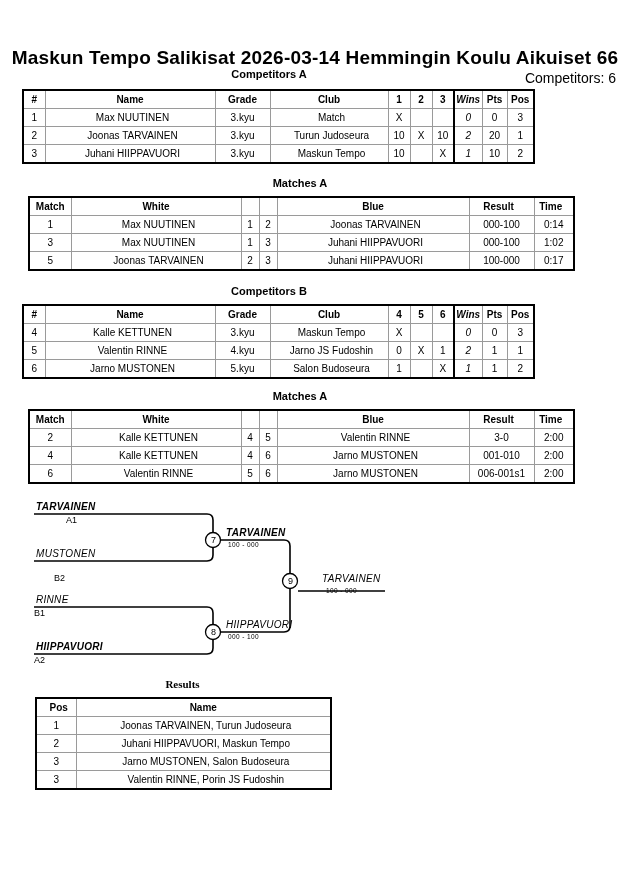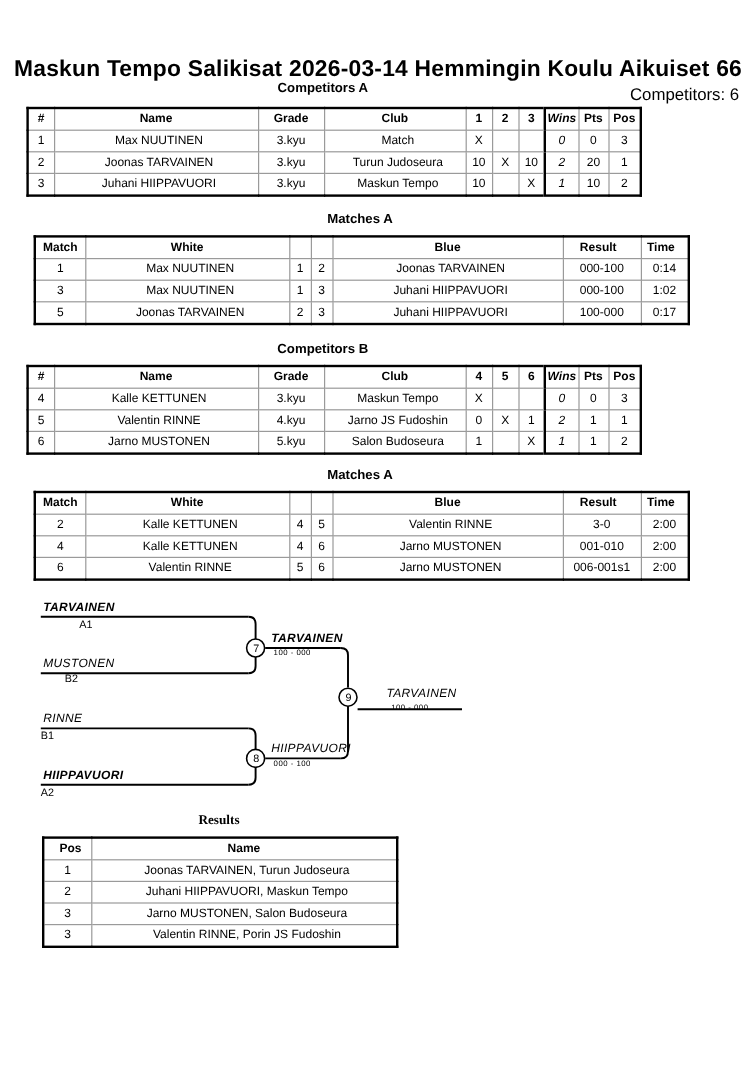--- a/index.html
+++ b/index.html
@@ -398,21 +398,21 @@
 
     <circle cx="213" cy="45" r="7.5" fill="#fff" stroke="#000" stroke-width="1.3"></circle>
     <circle cx="213" cy="137" r="7.5" fill="#fff" stroke="#000" stroke-width="1.3"></circle>
     <circle cx="290" cy="86" r="7.5" fill="#fff" stroke="#000" stroke-width="1.3"></circle>
   </svg>
 
   <div class="bk-name win" style="left:36px; top:6px;">TARVAINEN</div>
   <div class="bk-code" style="left:34px; top:20px;margin-left:32px;">A1</div>
 
   <div class="bk-name" style="left:36px; top:53px;">MUSTONEN</div>
-  <div class="bk-code" style="left:34px; top:65px;padding-left:20px;">B2</div>
+  <div class="bk-code" style="left:34px; top:78px;padding-left:20px;">B2</div>
 
   <div class="bk-name" style="left:36px; top:99px;">RINNE</div>
   <div class="bk-code" style="left:34px; top:113px;">B1</div>
 
   <div class="bk-name win" style="left:36px; top:146px;">HIIPPAVUORI</div>
   <div class="bk-code" style="left:34px; top:160px;">A2</div>
 
   <div class="bk-num" style="left:206px; top:38px;">7</div>
   <div class="bk-name win" style="left:226px; top:32px;">TARVAINEN</div>
   <div class="bk-score" style="left:228px; top:46px;">100 - 000</div>

